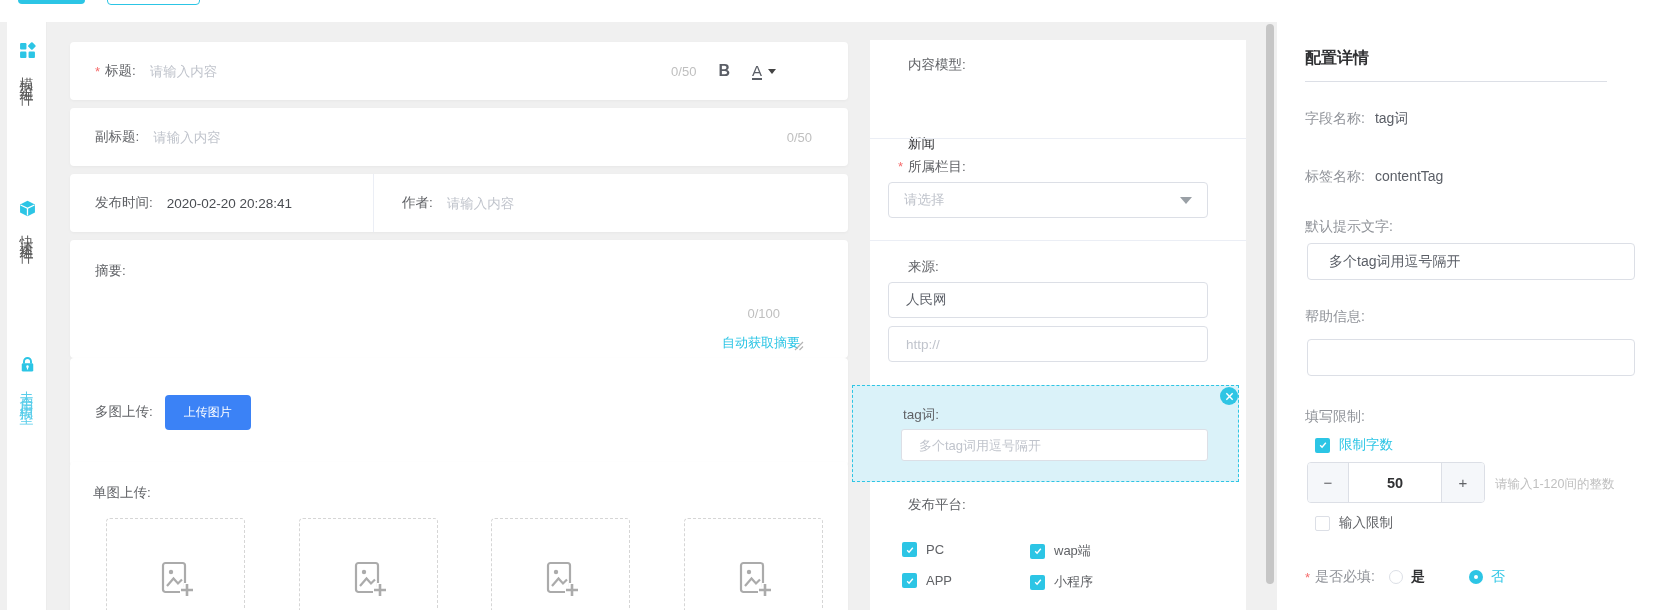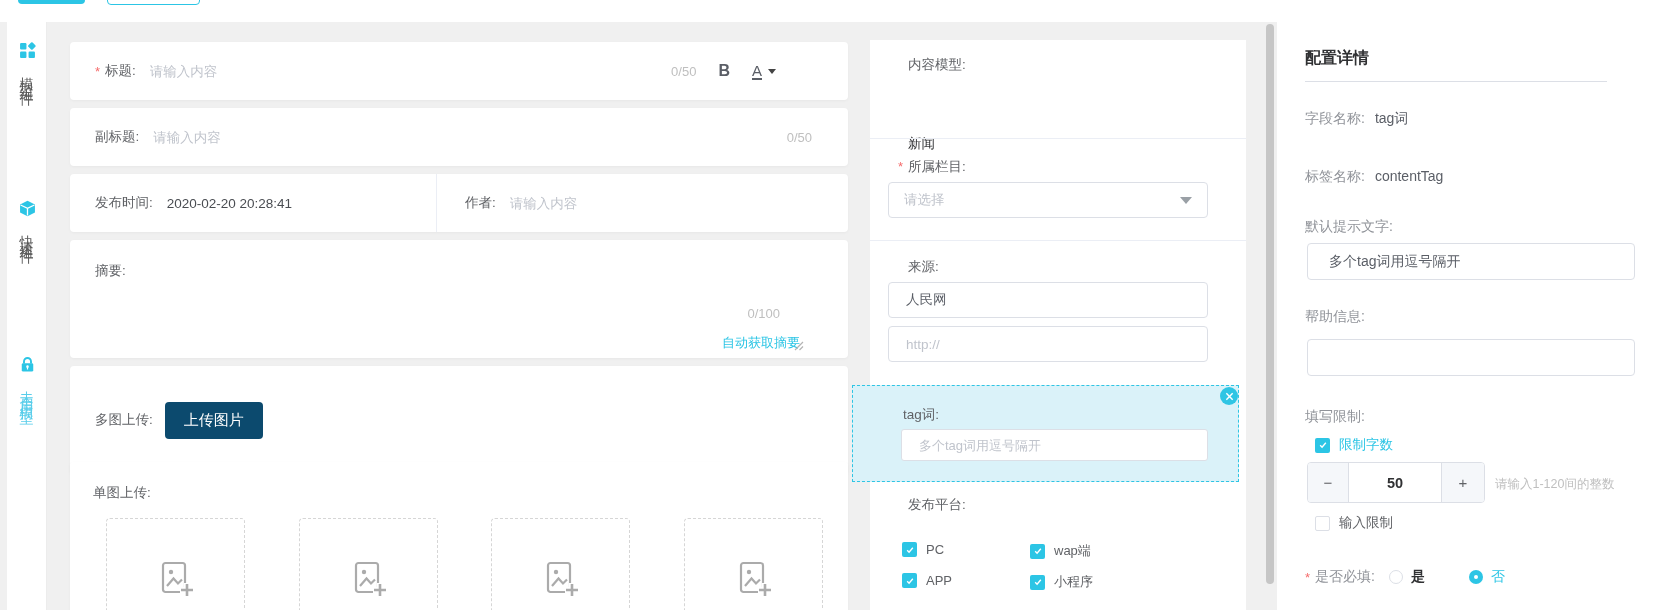--- a/index.html
+++ b/index.html
@@ -24,29 +24,29 @@
   .row{display:flex;align-items:center;height:100%;}
   .star{color:#f56c6c;margin-right:5px;font-size:13px;}
   .flabel{color:#606266;}
   .ph-input{border:none;outline:none;background:transparent;font-size:13.5px;color:#5a5e66;font-family:inherit;margin-left:12px;flex:1;}
   .ph-input::placeholder{color:#c0c4cc;}
   .counter{color:#bfbfbf;font-size:13px;}
   .tool-b{font-weight:700;font-size:16px;color:#5a5e66;cursor:pointer;}
   .tool-a{font-size:15px;color:#5a5e66;border-bottom:2px solid #5a5e66;line-height:15px;cursor:pointer;}
   .caret-sm{width:0;height:0;border-left:4px solid transparent;border-right:4px solid transparent;border-top:5px solid #444;display:inline-block;margin-left:6px;cursor:pointer;}
 
-  .half-l{width:367px;height:100%;display:flex;align-items:center;padding-left:25px;box-sizing:border-box;border-right:1px solid #ebeef5;}
+  .half-l{width:304px;height:100%;display:flex;align-items:center;padding-left:25px;box-sizing:border-box;border-right:1px solid #ebeef5;}
   .half-r{flex:1;height:100%;display:flex;align-items:center;padding-left:28px;box-sizing:border-box;}
 
   .summary-label{position:absolute;left:25px;top:22px;}
   .summary-counter{position:absolute;right:68px;top:66px;}
   .auto-link{position:absolute;right:48px;bottom:6px;color:#2cc5e5;font-size:13px;cursor:pointer;}
   .resize-handle{position:absolute;right:44px;bottom:7px;}
 
-  .upload-btn{margin-left:12px;background:#0c4a6e;color:#fff;border:none;border-radius:4px;font-size:15px;padding:9px 19px;cursor:pointer;font-family:inherit;}
+  .upload-btn{margin-left:12px;background:#3b82f6;color:#fff;border:none;border-radius:4px;font-size:12px;padding:9px 19px;cursor:pointer;font-family:inherit;}
 
   .slot{position:absolute;top:56px;width:139px;height:150px;border:1px dashed #d6d6d6;border-radius:4px;box-sizing:border-box;display:flex;justify-content:center;cursor:pointer;background:#fff;}
   .slot svg{margin-top:42px;}
 
   
   .mpanel{position:absolute;left:870px;top:40px;width:376px;height:570px;background:#fff;}
   .mdivider{position:absolute;left:0;width:376px;height:1px;background:#ebeef5;}
   .mlabel{position:absolute;left:38px;font-size:13.5px;color:#606266;}
   .mvalue{position:absolute;left:38px;font-size:13.5px;color:#303133;}
   .box-input{position:absolute;left:18px;width:320px;height:36px;border:1px solid #dcdfe6;border-radius:4px;box-sizing:border-box;background:#fff;display:flex;align-items:center;padding:0 15px;font-size:13.5px;}
@@ -162,21 +162,21 @@
 
   <div class="card" style="top:240px;height:118px;">
     <span class="flabel summary-label">摘要:</span>
     <span class="counter summary-counter">0/100</span>
     <span class="auto-link">自动获取摘要</span>
     <svg class="resize-handle" width="10" height="10" viewBox="0 0 10 10">
       <path d="M1 9 L9 1 M5.5 9 L9 5.5" stroke="#b4b4b4" stroke-width="1.2" fill="none"></path>
     </svg>
   </div>
 
-  <div class="card" style="top:366px;height:108px;">
+  <div class="card" style="top:358px;height:108px;">
     <div class="row" style="padding-left:25px;">
       <span class="flabel">多图上传:</span>
       <button class="upload-btn">上传图片</button>
     </div>
   </div>
 
   <div class="card" style="top:462px;height:200px;">
     <span class="flabel" style="position:absolute;left:23px;top:22px;">单图上传:</span>
     <div class="slot" style="left:36px;">
       <svg width="36" height="40" viewBox="0 0 36 40">

